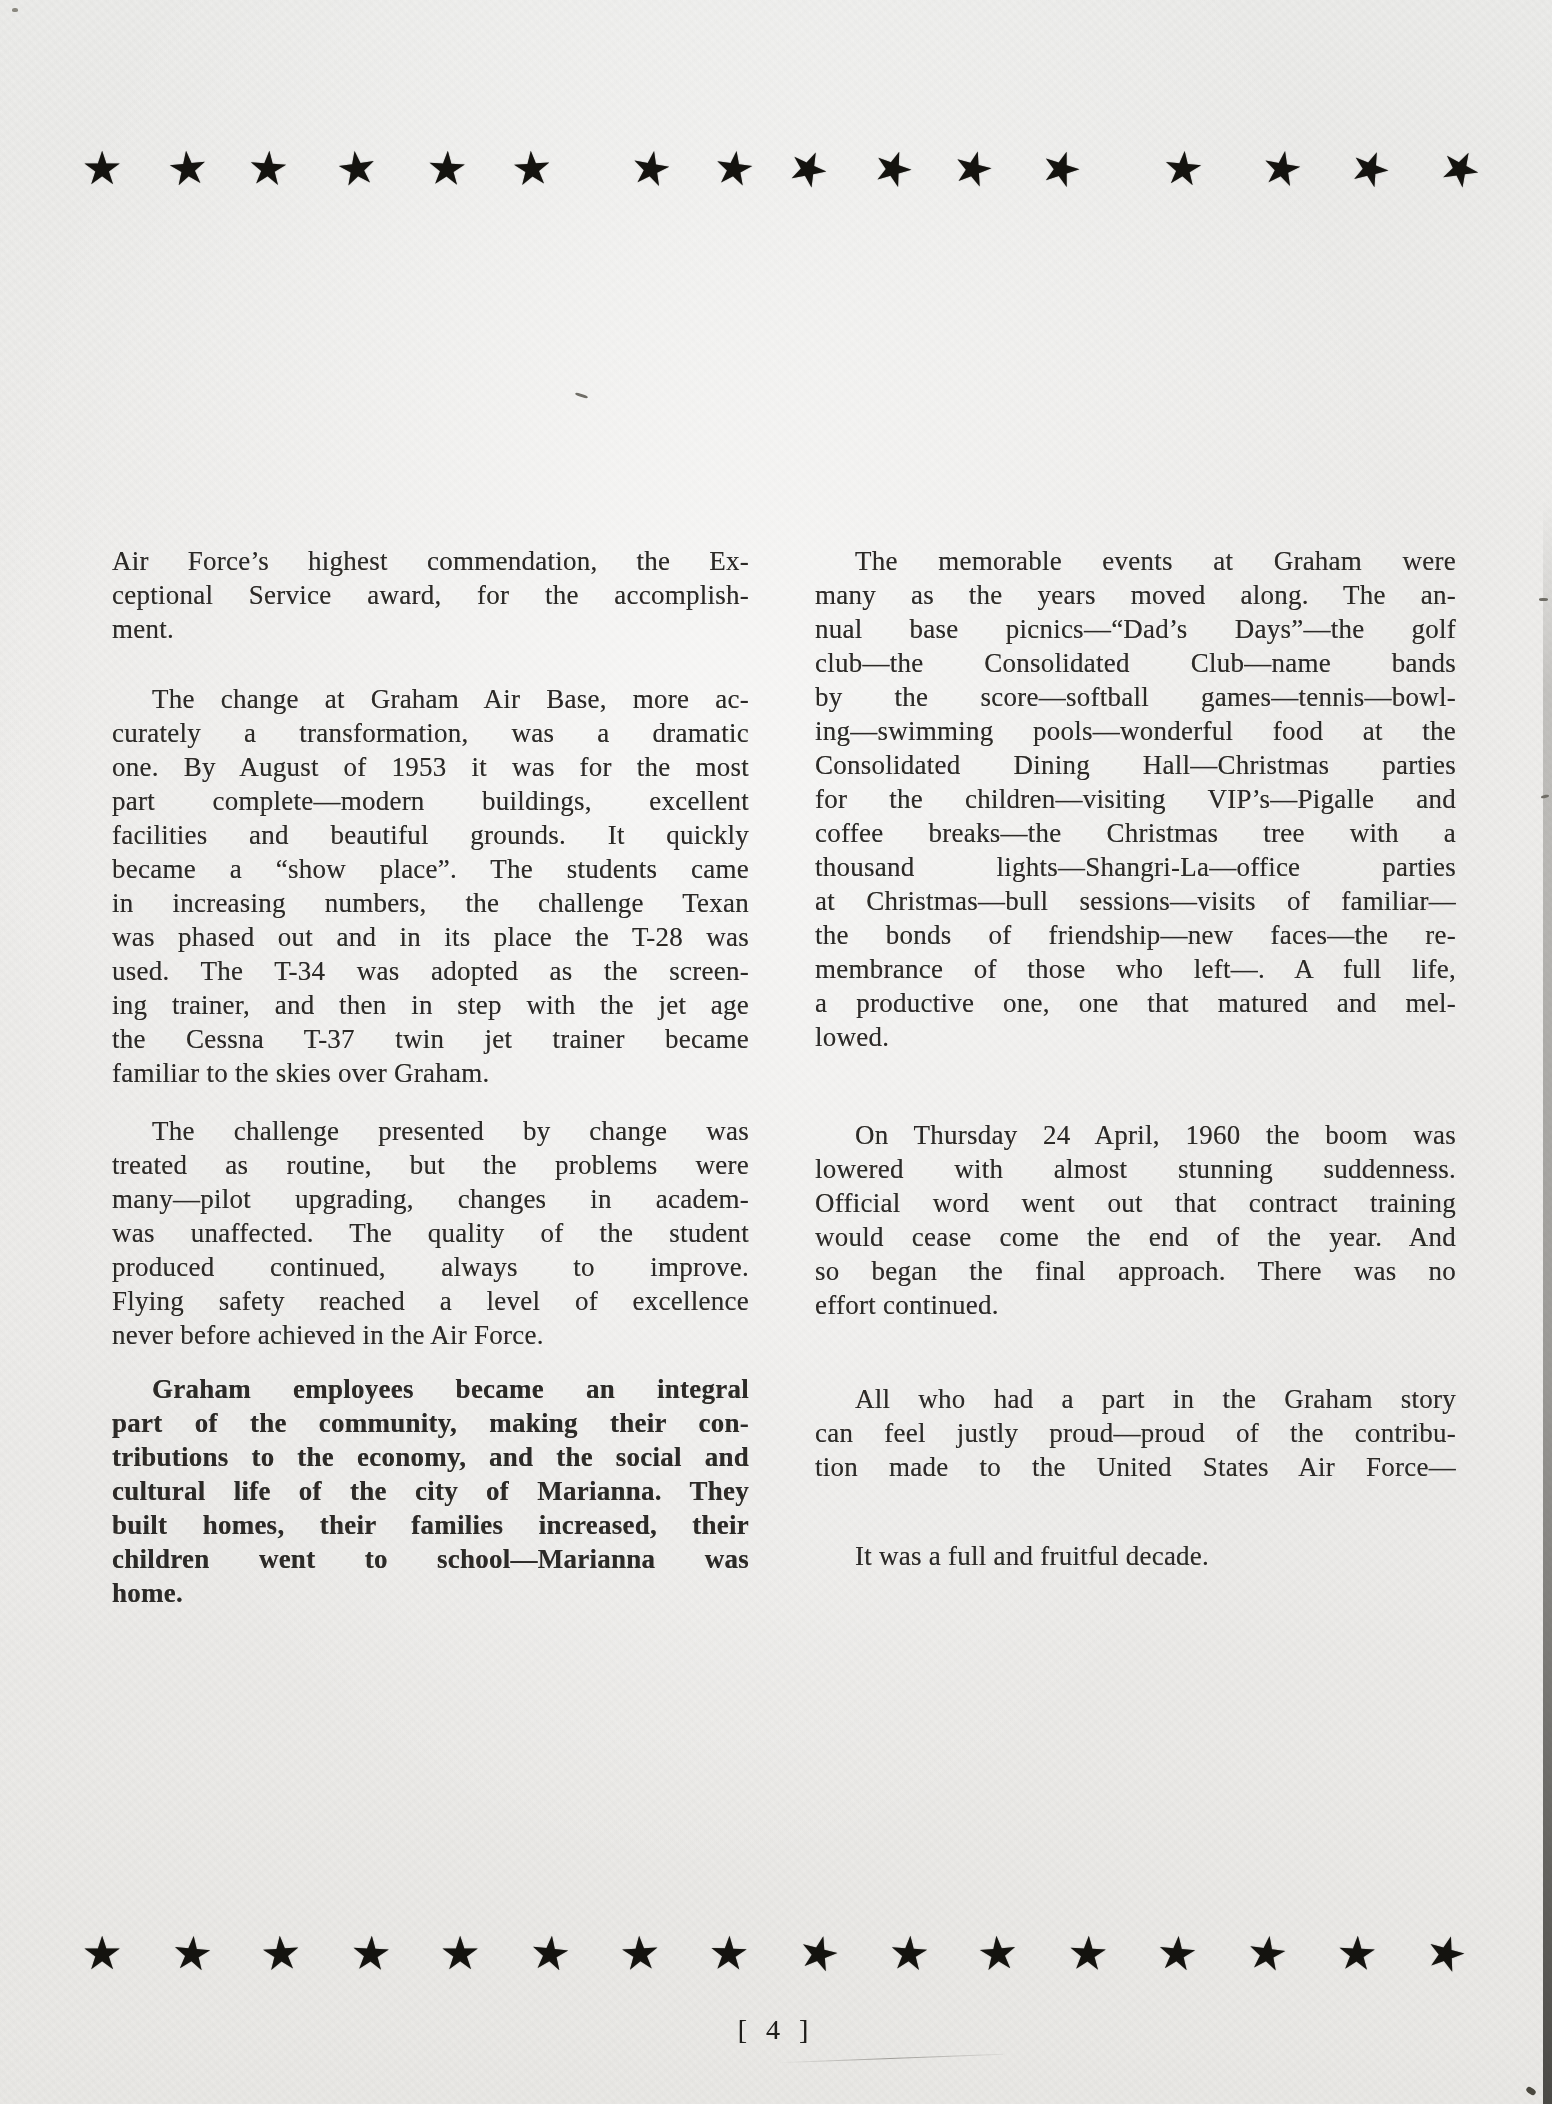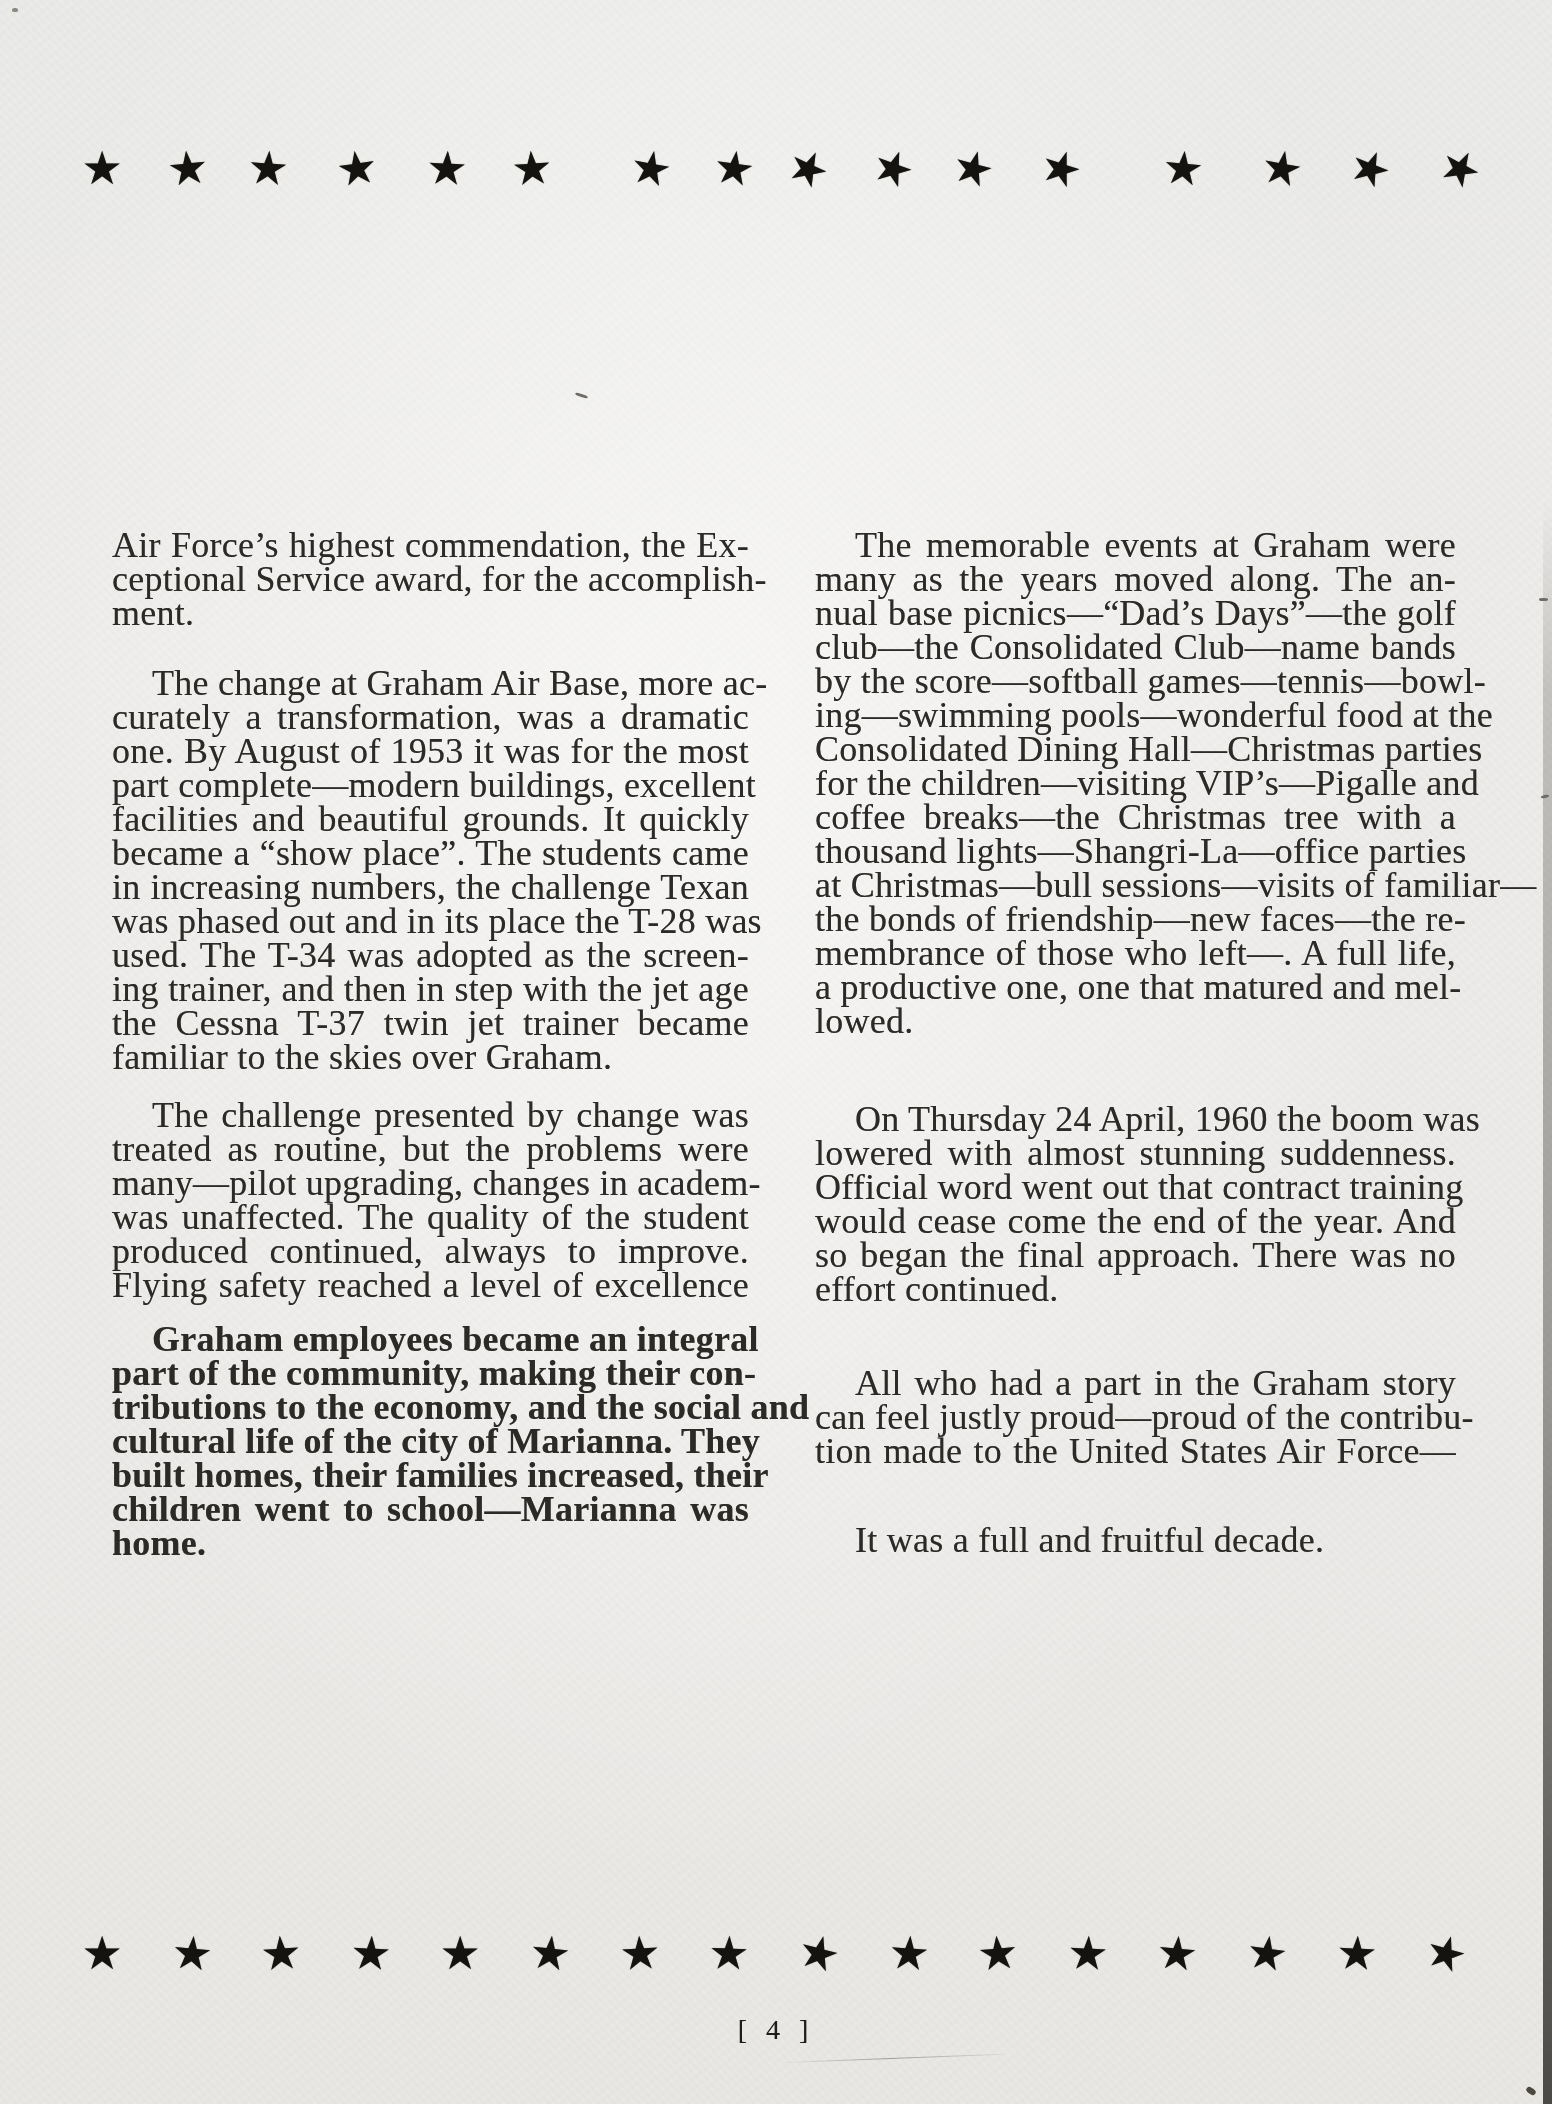--- a/index.html
+++ b/index.html
@@ -12,21 +12,21 @@
       linear-gradient(180deg, #ececea 0%, #efeeec 30%, #edecea 70%, #eae9e6 100%);
     font-family:"Liberation Serif","DejaVu Serif",serif;
     color:#2c2a27;
   }
   .stars { position:absolute; left:0; top:0; width:100%; }
   .stars .star {
     position:absolute; font-size:46px; line-height:46px; height:46px;
     color:#14130f; display:inline-block;
     text-shadow:0 0 1px rgba(20,19,15,0.55);
   }
-  .column { position:absolute; top:528px; font-size:36px; line-height:34px; letter-spacing:0.25px; }
+  .column { position:absolute; top:544px; font-size:27px; line-height:34px; letter-spacing:0.25px; }
   .column-left  { left:112px; width:637px; }
   .column-right { left:815px; width:641px; }
   .paragraph { margin:0; }
   .paragraph .line {
     text-align:justify; text-align-last:justify;
     height:34px; white-space:nowrap; overflow:visible;
     text-shadow:0 0 0.6px rgba(44,42,39,0.5);
   }
   .paragraph .line.last { text-align-last:left; }
   .paragraph.indent .line:first-child { text-indent:40px; }
@@ -95,20 +95,21 @@
         <div class="line">the Cessna T-37 twin jet trainer became</div>
         <div class="line last">familiar to the skies over Graham.</div>
       </div>
       <div class="paragraph indent" style="margin-top: 24px;">
         <div class="line">The challenge presented by change was</div>
         <div class="line">treated as routine, but the problems were</div>
         <div class="line">many—pilot upgrading, changes in academ-</div>
         <div class="line">was unaffected.  The quality of the student</div>
         <div class="line">produced continued, always to improve.</div>
         <div class="line">Flying safety reached a level of excellence</div>
+        <div class="line last">never before achieved in the Air Force.</div>
       </div>
       <div class="paragraph indent" style="margin-top: 20px; font-weight: bold;">
         <div class="line">Graham employees became an integral</div>
         <div class="line">part of the community, making their con-</div>
         <div class="line">tributions to the economy, and the social and</div>
         <div class="line">cultural life of the city of Marianna.  They</div>
         <div class="line">built homes, their families increased, their</div>
         <div class="line">children went to school—Marianna was</div>
         <div class="line last">home.</div>
       </div>

